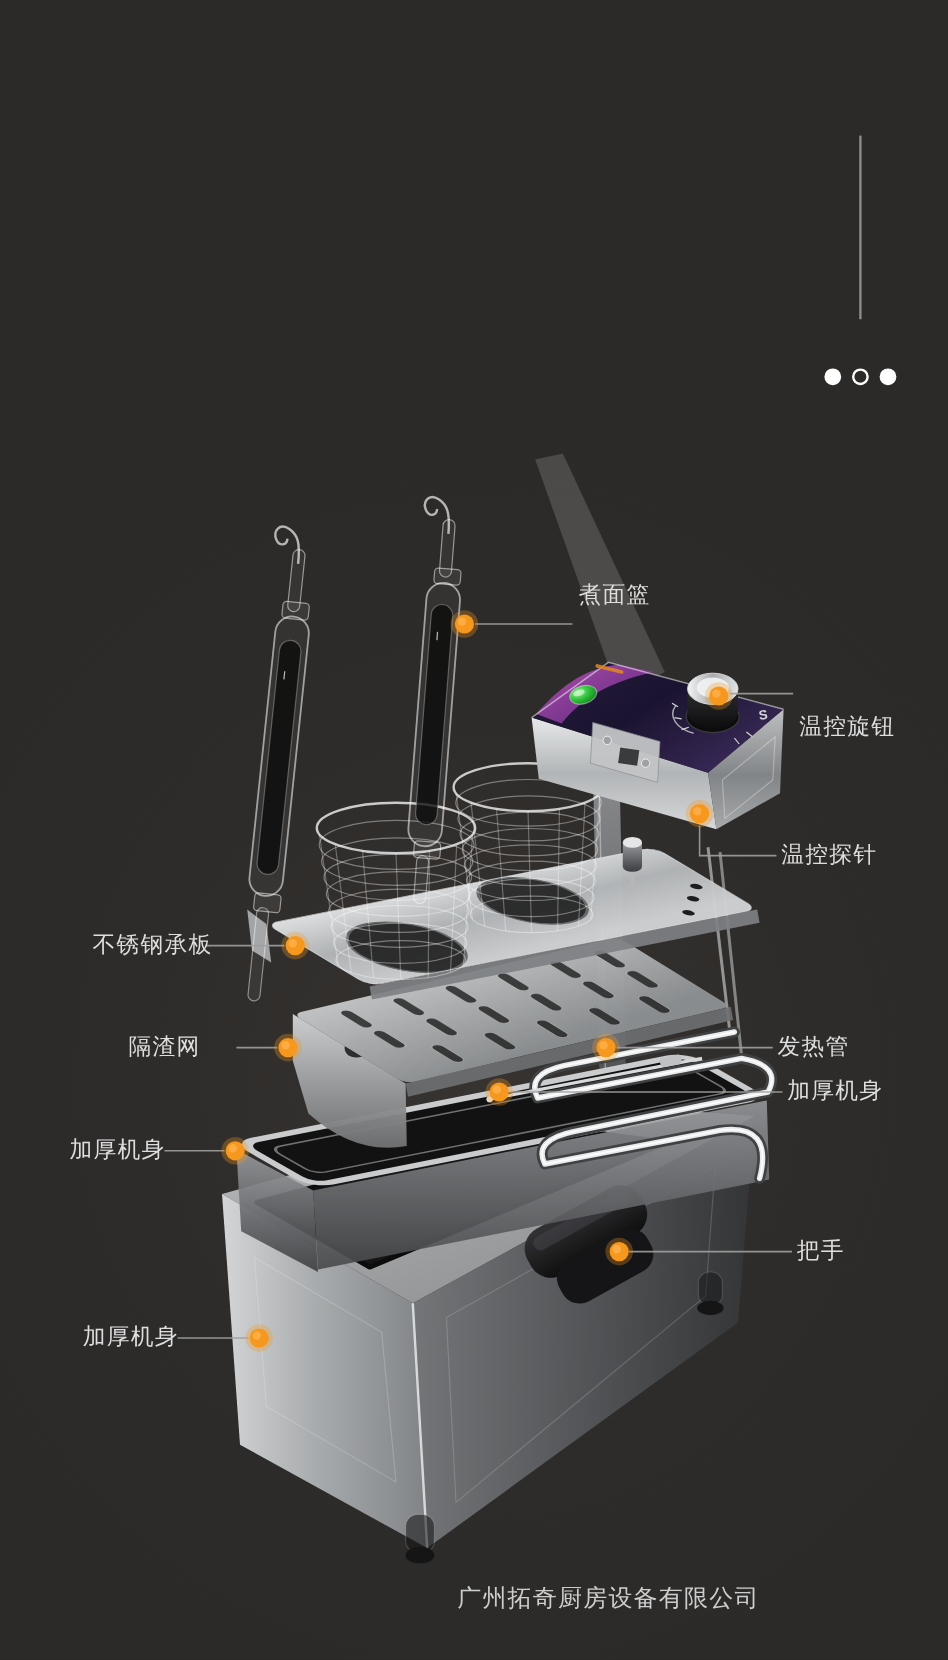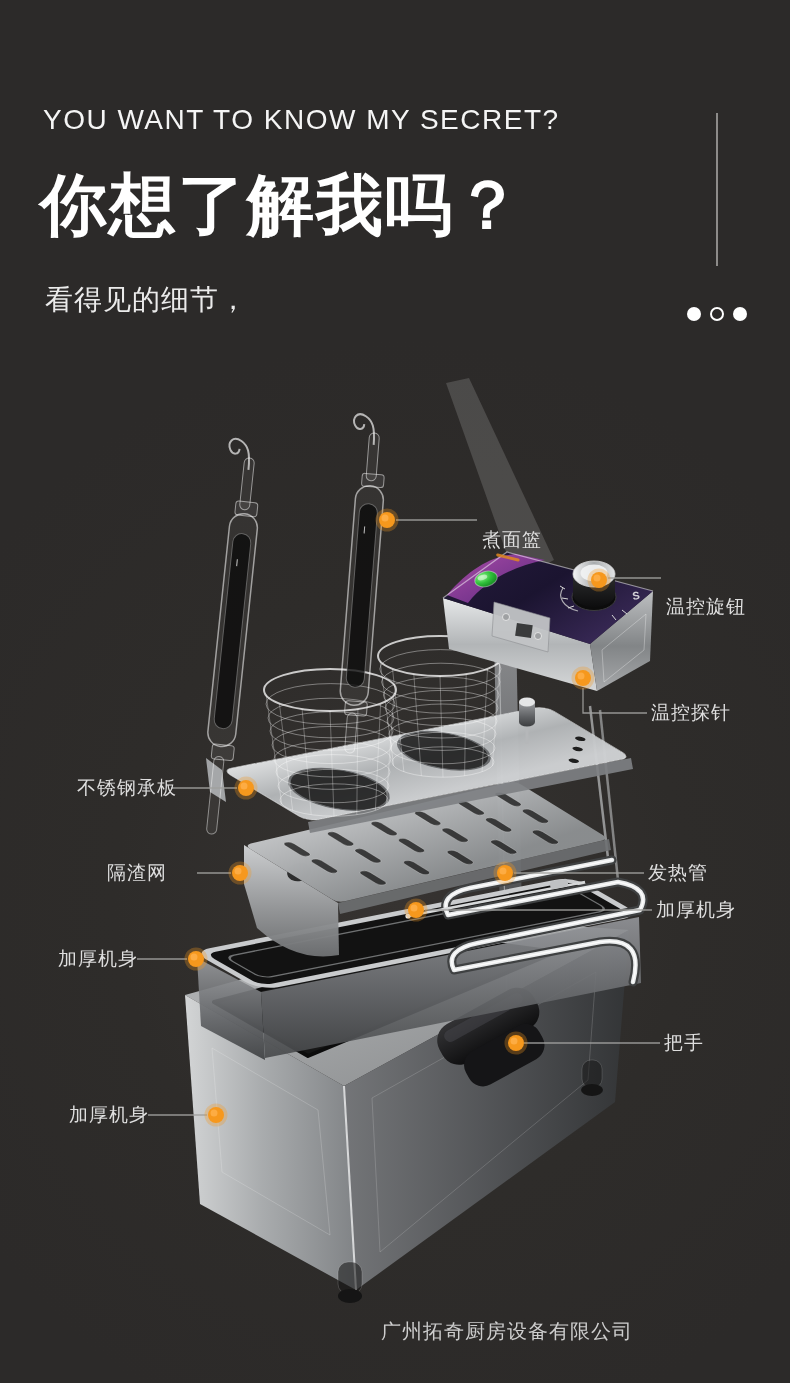--- a/index.html
+++ b/index.html
@@ -18,23 +18,20 @@
   .dot{width:14px;height:14px;border-radius:50%;background:#ffffff;display:inline-block;}
   .dot.hollow{background:transparent;border:2.5px solid #ffffff;width:10px;height:10px;}
   .label{position:absolute;font-size:19px;line-height:24px;letter-spacing:1px;color:#dedede;}
   svg{position:absolute;left:0;top:0;}
 </style>
 </head>
 <body>
 
 <div class="stage">
 
-  <div class="txt eyebrow">YOU WANT TO KNOW MY SECRET?</div>
-  <div class="txt big-title">你想了解我吗？</div>
-  <div class="txt sub1">看得见的细节，</div>
 
   <div class="divider"></div>
   <div class="dots">
     <span class="dot"></span>
     <span class="dot hollow"></span>
     <span class="dot"></span>
   </div>
 
   <svg width="790" height="1383" viewBox="0 0 790 1383">
     <defs>
@@ -381,21 +378,21 @@
           <circle cx="514" cy="1041" r="3.5" fill="#ffb14d" opacity="0.8"></circle>
         </g>
       <g>
           <circle cx="216" cy="1115" r="11.5" fill="#f6981d" opacity="0.3"></circle>
           <circle cx="216" cy="1115" r="8" fill="#f6981d"></circle>
           <circle cx="214" cy="1113" r="3.5" fill="#ffb14d" opacity="0.8"></circle>
         </g>
     </g>
   </svg>
 
-  <div class="label" style="left:482px;top:528px">煮面篮</div>
+  <div class="label" style="left:482px;top:485px">煮面篮</div>
   <div class="label" style="left:666px;top:595px">温控旋钮</div>
   <div class="label" style="left:651px;top:701px">温控探针</div>
   <div class="label" style="left:77px;top:776px">不锈钢承板</div>
   <div class="label" style="left:107px;top:861px">隔渣网</div>
   <div class="label" style="left:648px;top:861px">发热管</div>
   <div class="label" style="left:656px;top:898px">加厚机身</div>
   <div class="label" style="left:58px;top:947px">加厚机身</div>
   <div class="label" style="left:664px;top:1031px">把手</div>
   <div class="label" style="left:69px;top:1103px">加厚机身</div>
 

